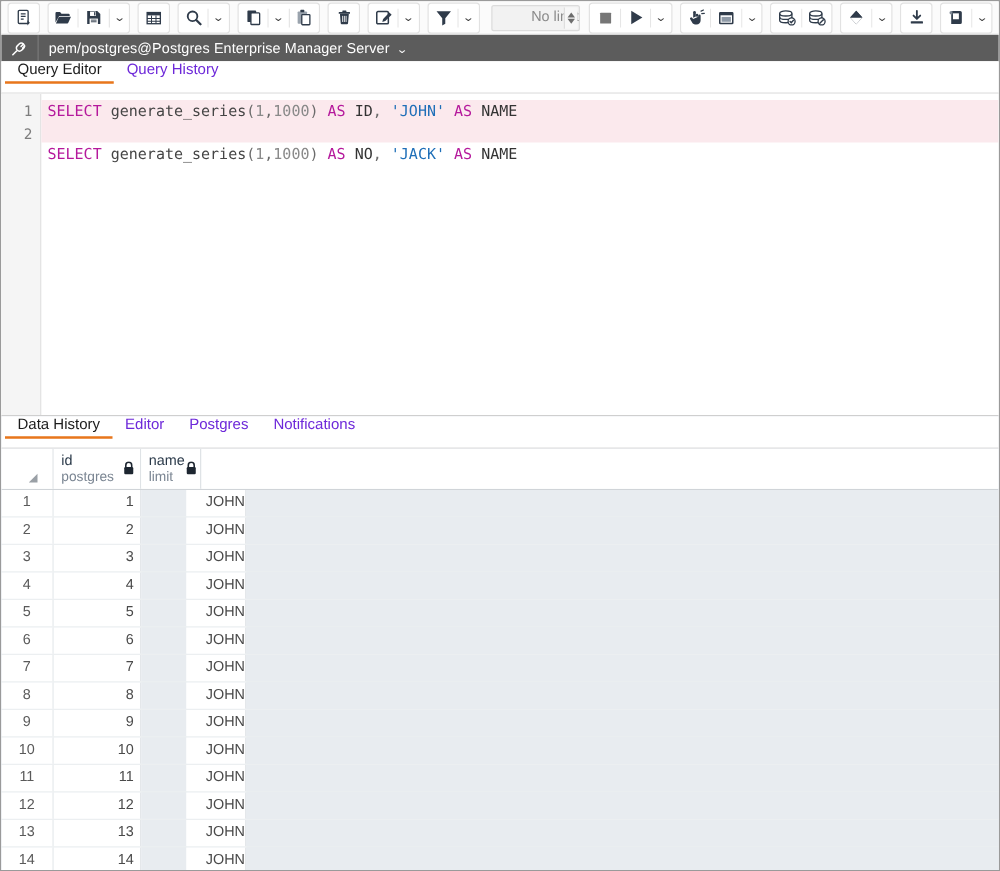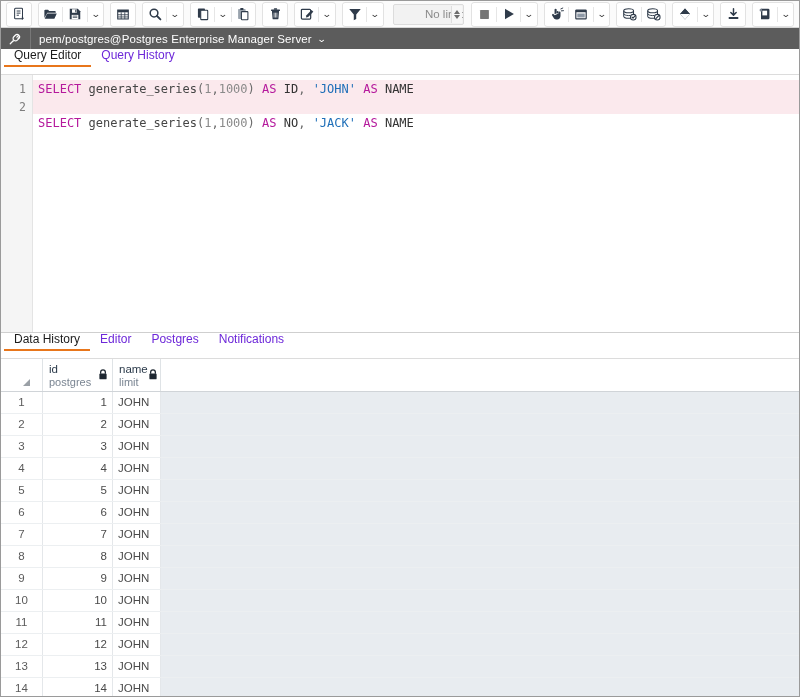--- a/index.html
+++ b/index.html
@@ -293,22 +293,23 @@
     text-align: center;
     color: #5a5a5a;
   }
   .cell.id {
     width: 70px; min-width: 70px;
     text-align: right;
     padding-right: 5px;
   }
   .cell.name {
     width: 48px; min-width: 48px;
-    text-align: left;
+    text-align: right;
     padding-left: 5px;
+    margin-left: 36px;
   }
   .row-filler { flex: 1; background: #e8ecf0; }
 </style>
 </head>
 <body>
 
 <div class="app-window">
 
   <div class="toolbar" id="toolbar">
       <div class="tb-group">

